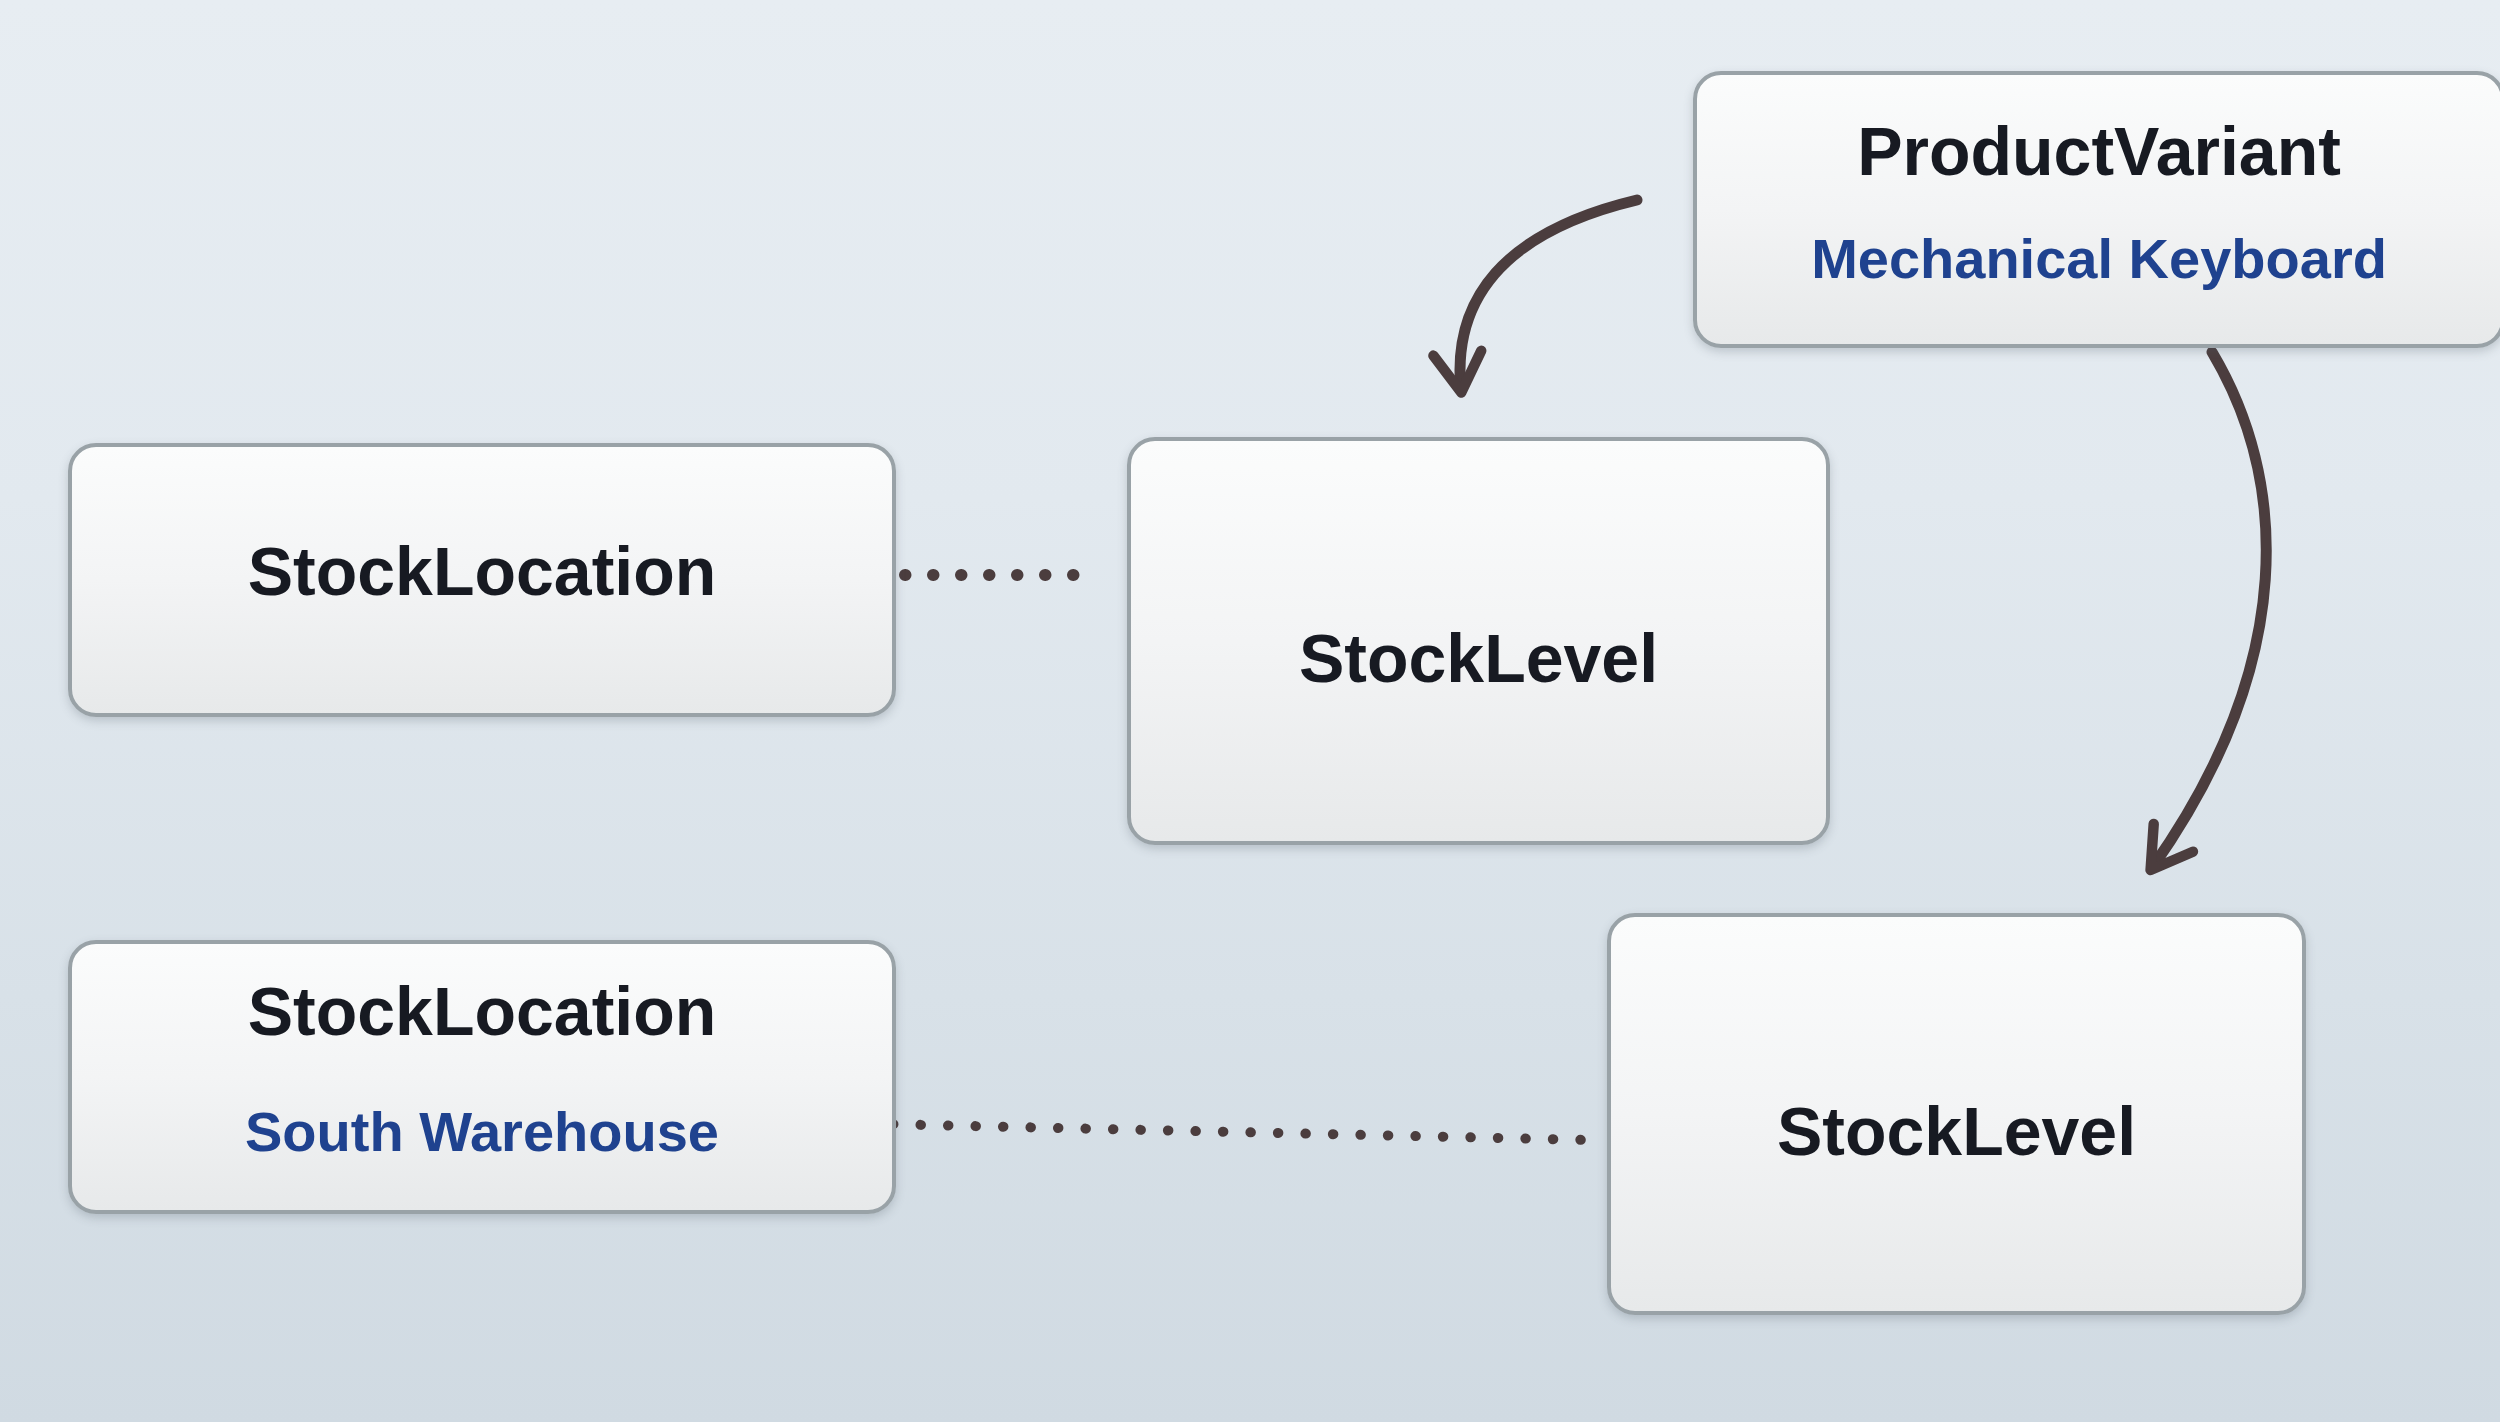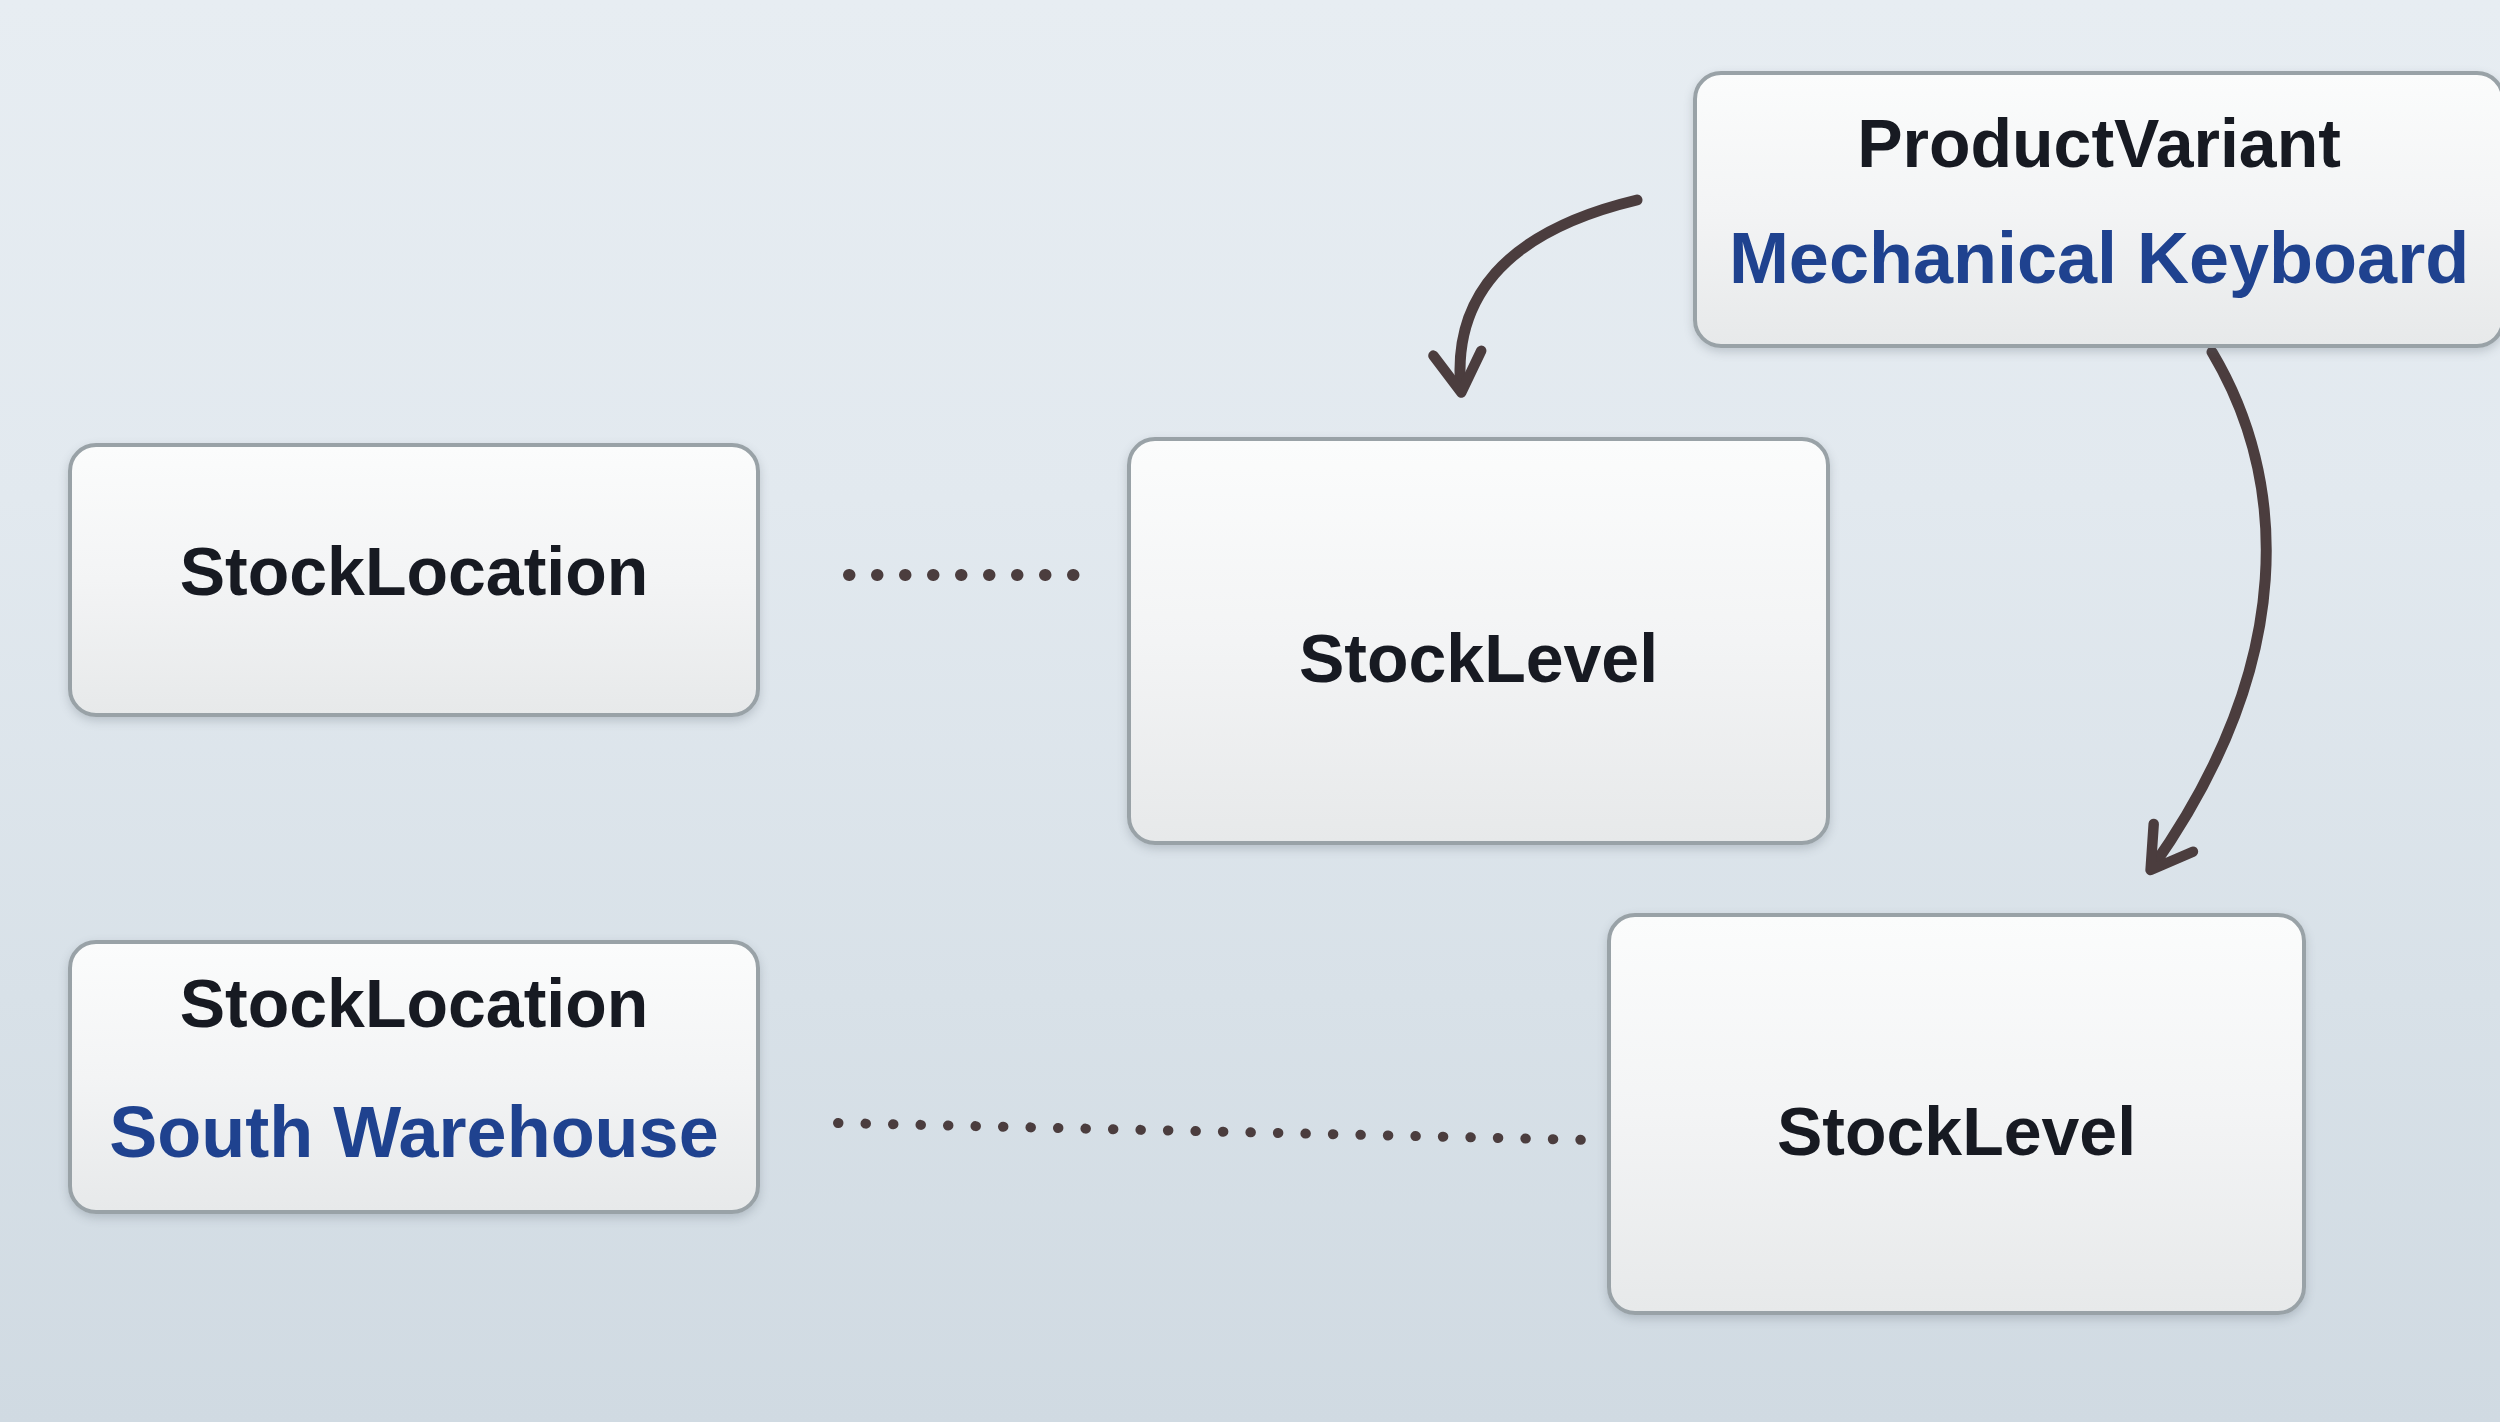--- a/index.html
+++ b/index.html
@@ -36,37 +36,37 @@
     justify-content: center;
   }
   .node .title {
     font-size: 68px;
     font-weight: bold;
     color: #171a22;
     line-height: 1.05;
     white-space: nowrap;
   }
   .node .subtitle {
-    font-size: 72px;
+    font-size: 56px;
     font-weight: bold;
     color: #1f428f;
     line-height: 1.05;
     white-space: nowrap;
   }
   
   .node.pv {
     left: 1693px; top: 71px;
     width: 812px; height: 277px;
     gap: 42px;
     padding-bottom: 14px;
   }
   
   .node.loc {
     left: 68px;
-    width: 692px; height: 274px;
+    width: 828px; height: 274px;
     gap: 56px;
     padding-bottom: 16px;
   }
   .node.loc-north { top: 443px; }
   .node.loc-south { top: 940px; }
   
   .node.sl {
     justify-content: center;
     padding-top: 36px;
     gap: 26px;

